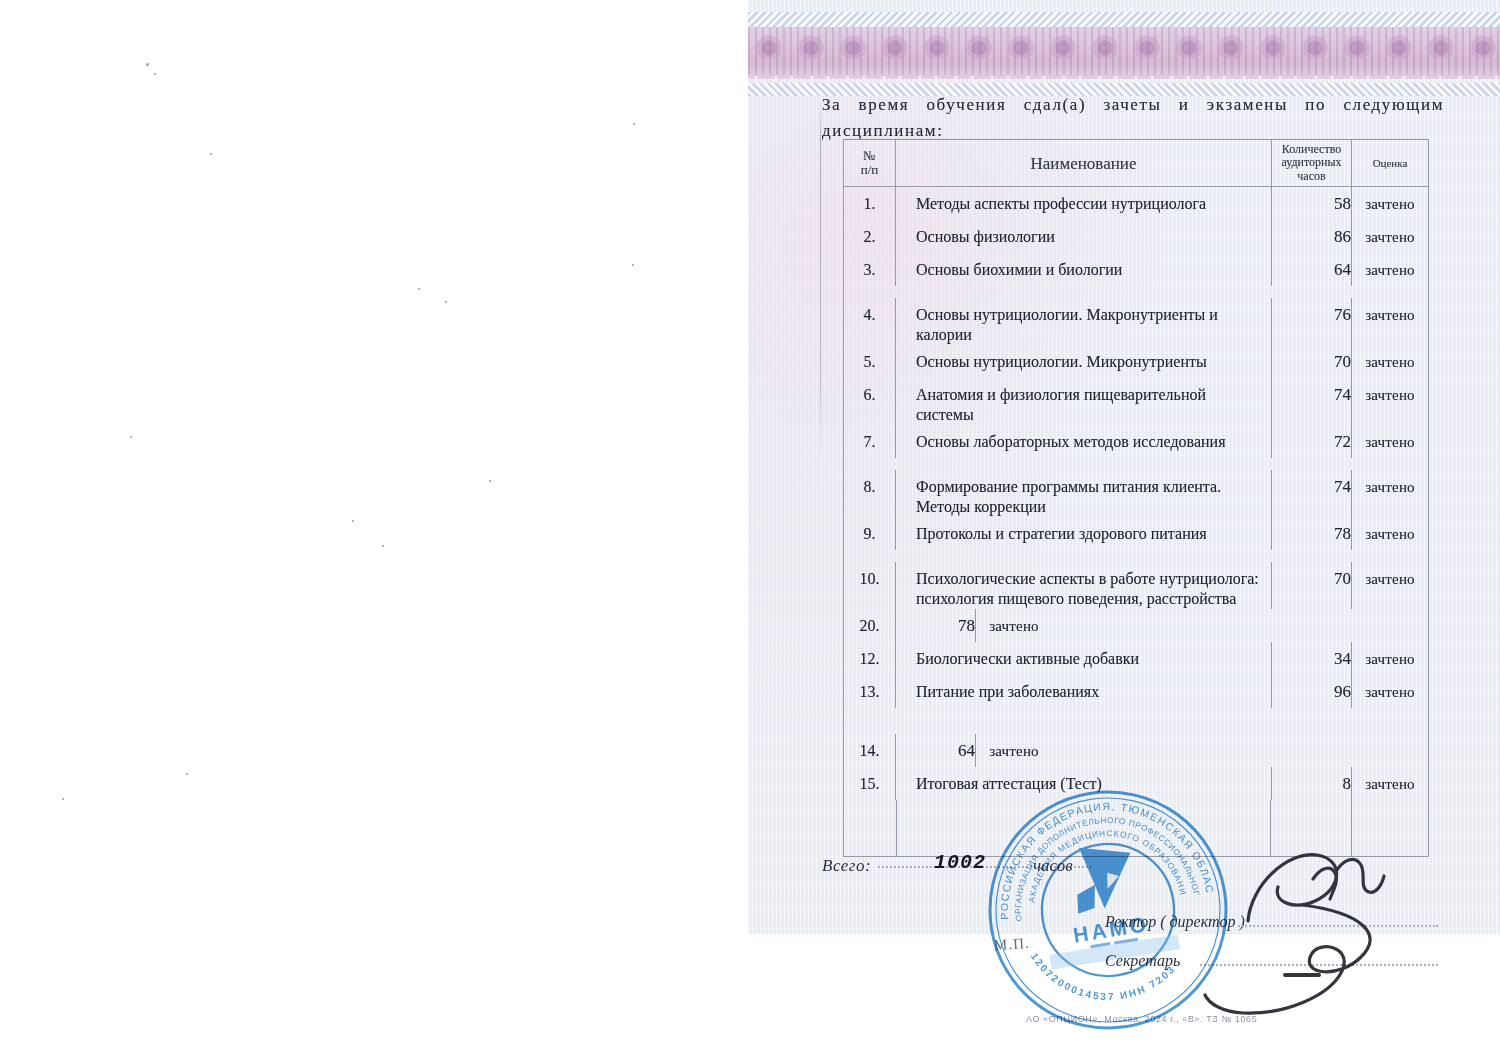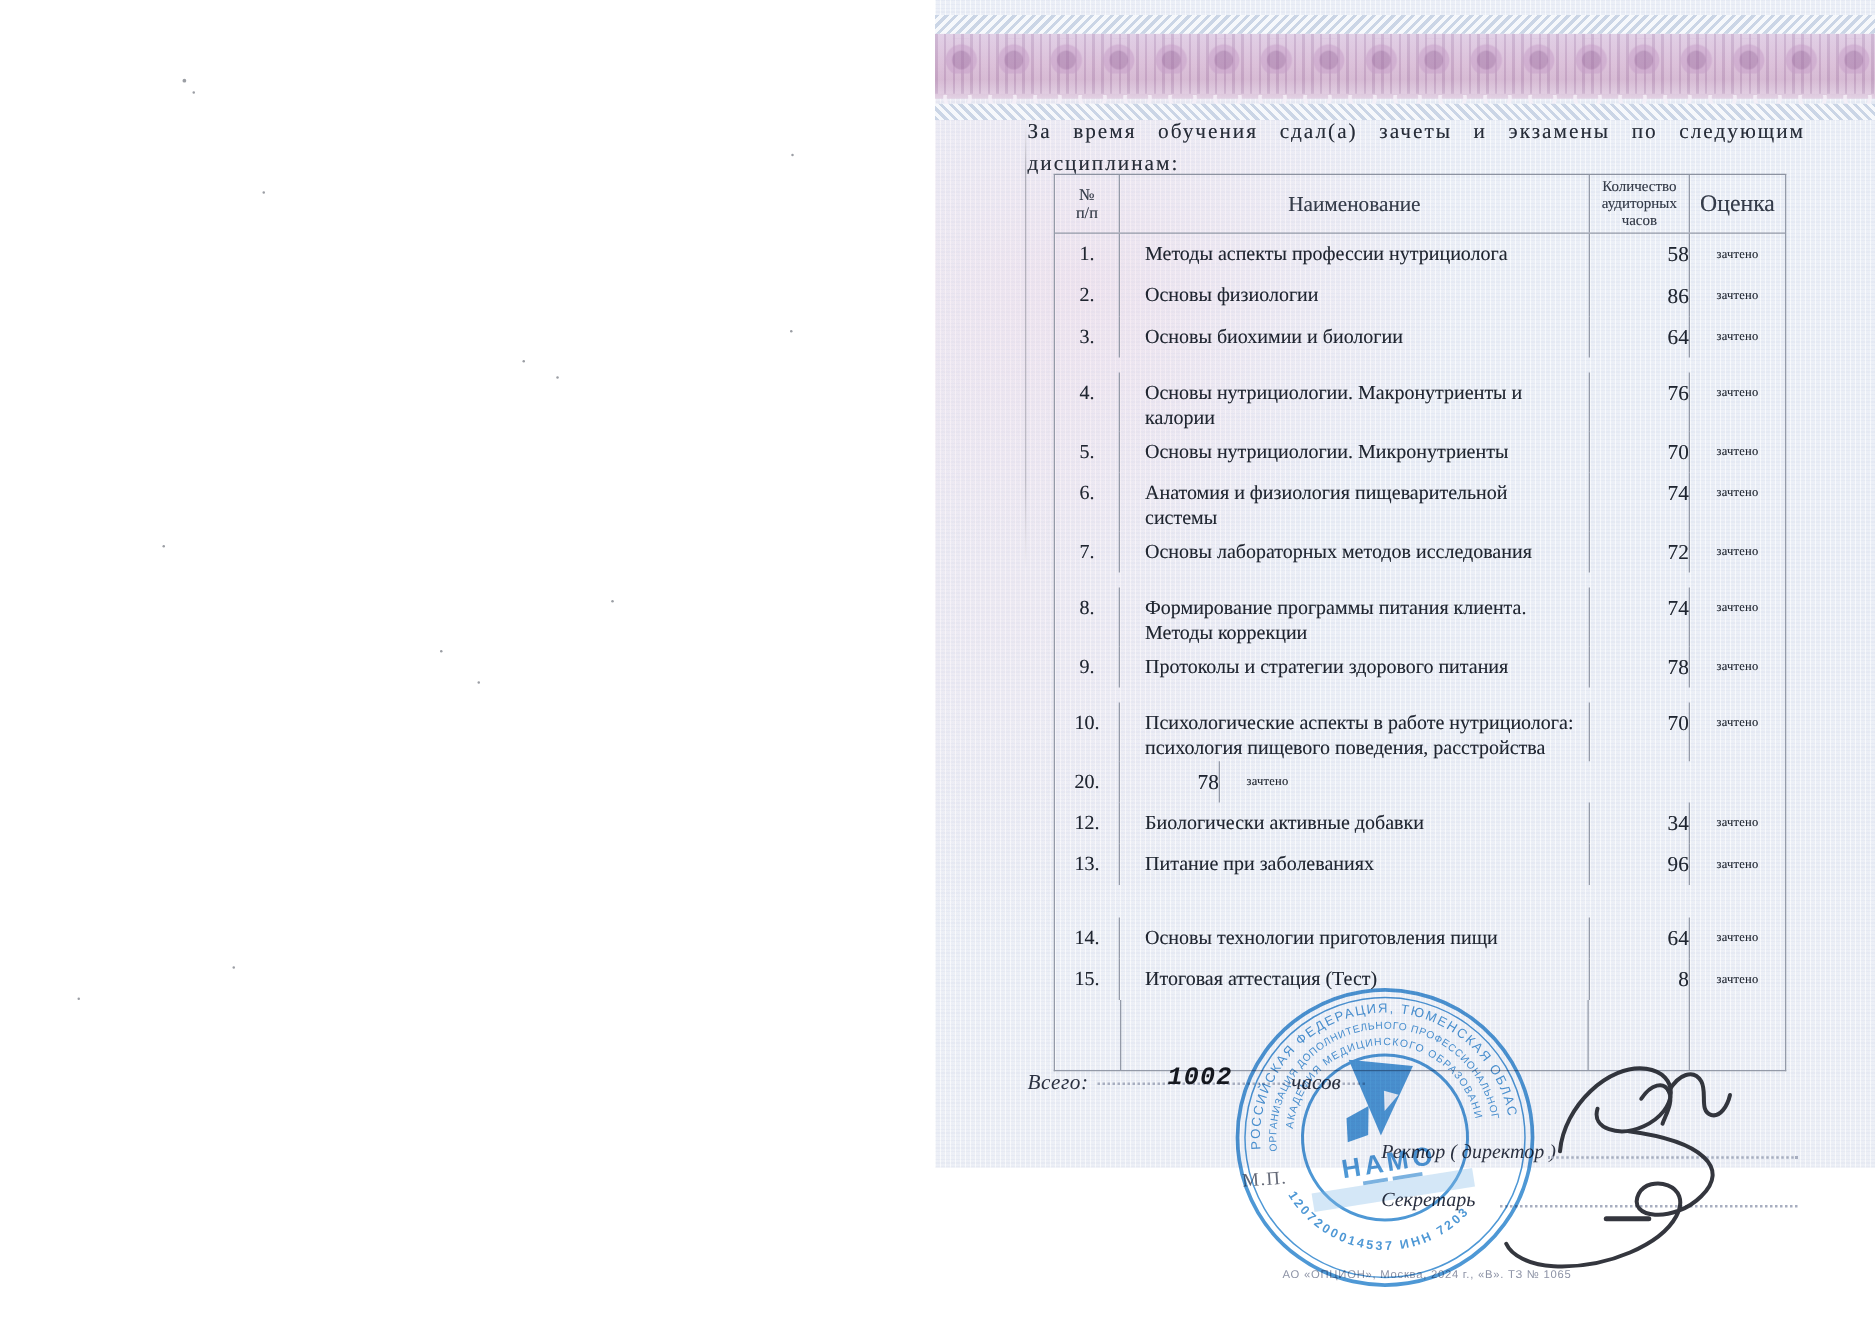--- a/index.html
+++ b/index.html
@@ -54,27 +54,27 @@
   .thead .cell{display:flex;align-items:center;justify-content:center;
     text-align:center;white-space:pre-line;line-height:1.12;padding:3px 2px;box-sizing:border-box;}
   .c-num{width:52px;}
   .c-name{flex:1;}
   .c-hours{width:80px;}
   .c-grade{width:76px;}
   .bdr{border-right:1px solid #949aa8;}
   .thead .c-num{font-size:13px;}
   .thead .c-name{font-size:17px;}
   .thead .c-hours{font-size:12px;}
-  .thead .c-grade{font-size:19px;}
+  .thead .c-grade{font-size:11px;}
   .trow{display:flex;align-items:stretch;min-height:33px;font-size:16px;line-height:20px;}
   .trow .cell{padding-top:7px;box-sizing:border-box;}
   .trow .c-num{text-align:center;}
   .trow .c-name{padding-left:20px;padding-right:4px;}
   .trow .c-hours{text-align:right;font-size:17px;}
-  .trow .c-grade{text-align:center;font-size:10px;letter-spacing:.2px;}
+  .trow .c-grade{text-align:center;font-size:15px;letter-spacing:.2px;}
   .trow:nth-of-type(4),.trow:nth-of-type(8),.trow:nth-of-type(10){padding-bottom:12px;}
   .trow:nth-of-type(15){margin-top:26px;}
   .row-filler{display:flex;height:56px;}
   
   .total-label{position:absolute;left:74px;top:856px;font-style:italic;font-size:17px;color:#2a3040;letter-spacing:.5px;}
   .dotline{position:absolute;border-bottom:2px dotted #a7aec0;height:0;}
   .dot-total{left:130px;top:866px;width:214px;}
   .total-value{position:absolute;left:186px;top:851px;font-family:Liberation Mono, monospace;
     font-weight:bold;font-style:italic;font-size:20px;color:#15181f;letter-spacing:1px;}
   .total-unit{position:absolute;left:285px;top:856px;font-style:italic;font-size:17px;color:#2a3040;}
@@ -202,21 +202,20 @@
       <div class="cell c-grade">зачтено</div>
     </div>
     <div class="trow">
       <div class="cell c-num bdr">13.</div>
       <div class="cell c-name bdr">Питание при заболеваниях</div>
       <div class="cell c-hours bdr">96</div>
       <div class="cell c-grade">зачтено</div>
     </div>
     <div class="trow">
       <div class="cell c-num bdr">14.</div>
-      <div class="cell c-name bdr">Основы технологии приготовления пищи</div>
       <div class="cell c-hours bdr">64</div>
       <div class="cell c-grade">зачтено</div>
     </div>
     <div class="trow">
       <div class="cell c-num bdr">15.</div>
       <div class="cell c-name bdr">Итоговая аттестация (Тест)</div>
       <div class="cell c-hours bdr">8</div>
       <div class="cell c-grade">зачтено</div>
     </div>
     <div class="row-filler">

